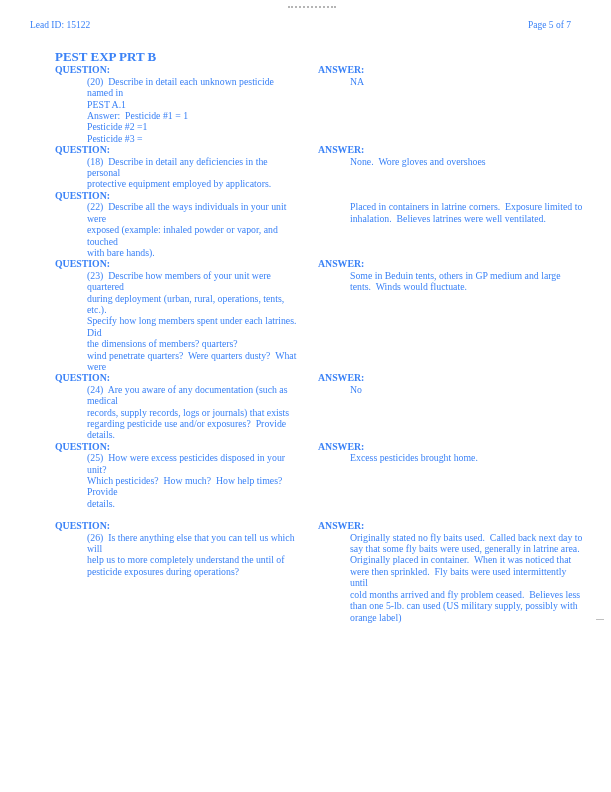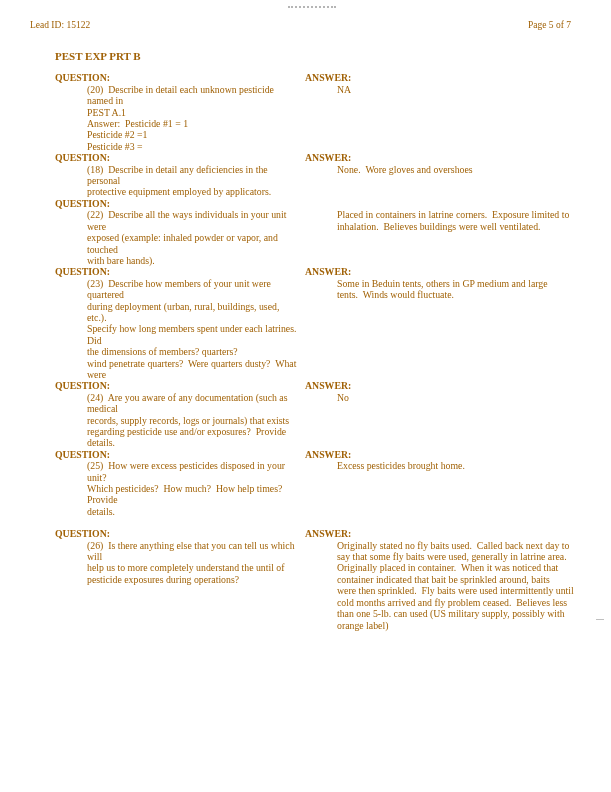--- a/index.html
+++ b/index.html
@@ -3,21 +3,21 @@
 <meta charset="utf-8">
 <style>
   html, body { margin: 0; padding: 0; background: #888; }
   .page {
     position: relative;
     width: 611px;
     height: 792px;
     margin: 0 auto;
     background: #ffffff;
     font-family: "Liberation Serif", serif;
-    color: #a16207;
+    color: #3b82f6;
     overflow: hidden;
     box-sizing: border-box;
   }
   .scan-artifact-top {
     position: absolute;
     top: 6px;
     left: 288px;
     width: 48px;
     border-top: 2px dotted #b5b5b5;
   }
@@ -36,27 +36,27 @@
     font-size: 9.5px;
     line-height: 11px;
   }
   .content {
     padding: 20px 26px 0 55px;
     font-size: 9.8px;
     line-height: 11.4px;
   }
   .title {
     font-weight: bold;
-    font-size: 11px;
-    margin-bottom: 10px;
+    font-size: 13px;
+    margin-bottom: 2px;
   }
   .qa-block {
     display: grid;
     grid-template-columns: 250px 1fr;
-    column-gap: 0;
+    column-gap: 13px;
   }
   .qa-block:last-child { margin-top: 11px; }
   .q-col { padding-right: 6px; }
   .label {
     font-weight: bold;
     min-height: 11.4px;
   }
   .line {
     white-space: pre-wrap;
     min-height: 11.4px;
@@ -119,31 +119,31 @@
       <div>
               <div class="line">(22)  Describe all the ways individuals in your unit were</div>
               <div class="line">exposed (example: inhaled powder or vapor, and touched</div>
               <div class="line">with bare hands).</div>
             </div>
     </div>
     <div class="a-col">
       <div class="label"></div>
       <div>
               <div class="line">Placed in containers in latrine corners.  Exposure limited to</div>
-              <div class="line">inhalation.  Believes buildings were well ventilated.</div>
+              <div class="line">inhalation.  Believes latrines were well ventilated.</div>
             </div>
     </div>
   </div>
 
   <div class="qa-block">
     <div class="q-col">
       <div class="label">QUESTION:</div>
       <div>
               <div class="line">(23)  Describe how members of your unit were quartered</div>
-              <div class="line">during deployment (urban, rural, buildings, used, etc.).</div>
+              <div class="line">during deployment (urban, rural, operations, tents, etc.).</div>
               <div class="line">Specify how long members spent under each latrines.  Did</div>
               <div class="line">the dimensions of members? quarters?</div>
               <div class="line">wind penetrate quarters?  Were quarters dusty?  What were</div>
             </div>
     </div>
     <div class="a-col">
       <div class="label">ANSWER:</div>
       <div>
               <div class="line">Some in Beduin tents, others in GP medium and large</div>
               <div class="line">tents.  Winds would fluctuate.</div>
@@ -193,21 +193,20 @@
               <div class="line">help us to more completely understand the until of</div>
               <div class="line">pesticide exposures during operations?</div>
             </div>
     </div>
     <div class="a-col">
       <div class="label">ANSWER:</div>
       <div>
               <div class="line">Originally stated no fly baits used.  Called back next day to</div>
               <div class="line">say that some fly baits were used, generally in latrine area.</div>
               <div class="line">Originally placed in container.  When it was noticed that</div>
-              <div class="line">container indicated that bait be sprinkled around, baits</div>
               <div class="line">were then sprinkled.  Fly baits were used intermittently until</div>
               <div class="line">cold months arrived and fly problem ceased.  Believes less</div>
               <div class="line">than one 5-lb. can used (US military supply, possibly with</div>
               <div class="line">orange label)</div>
             </div>
     </div>
   </div>
 </div>
   </div>
 </div>

